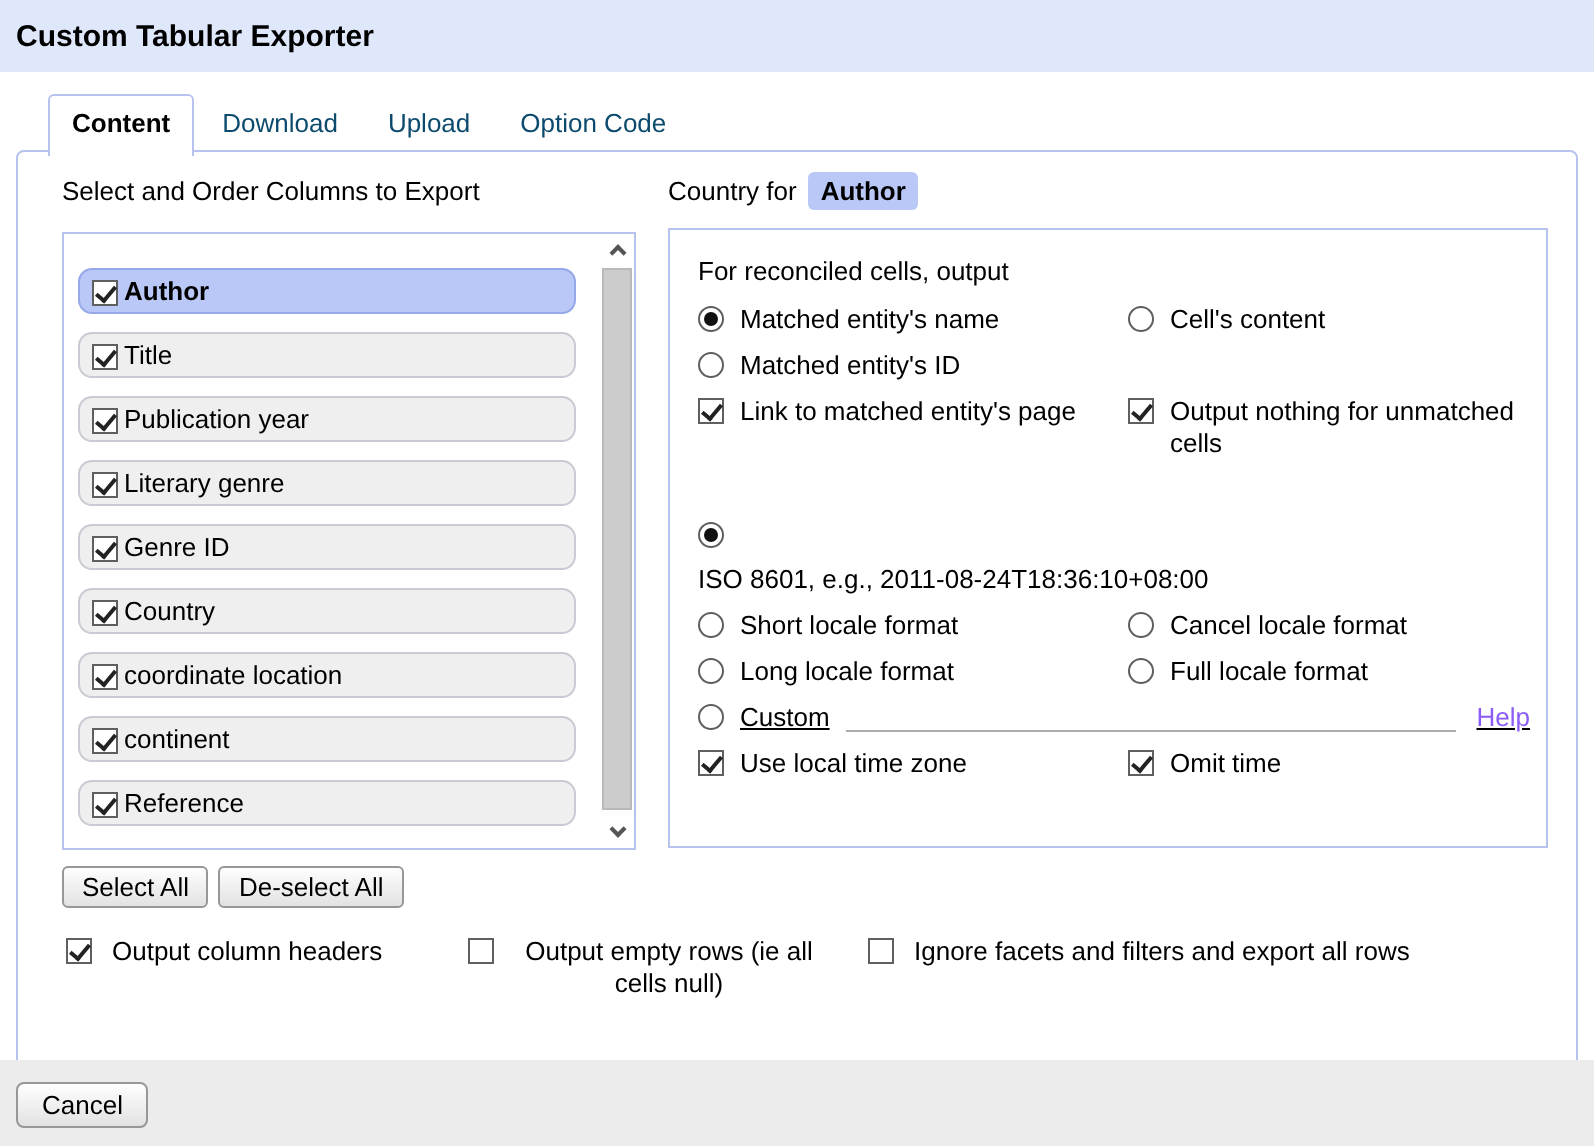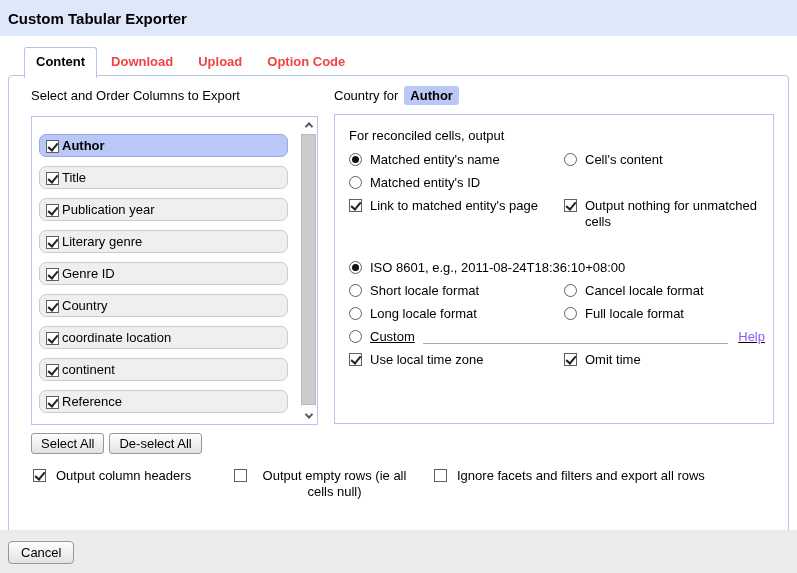--- a/index.html
+++ b/index.html
@@ -8,21 +8,21 @@
   .page { position:relative; width:797px; height:573px; overflow:hidden; background:#fff; }
 
   
   .titlebar { position:absolute; left:0; top:0; width:797px; height:36px;
               background:#dfe8fa; display:flex; align-items:center; padding-left:8px; }
   .titlebar h1 { font-size:15px; font-weight:bold; color:#000; }
 
   
   .tabbar { position:absolute; left:8px; top:47px; z-index:2; display:flex;
             align-items:flex-end; padding-left:16px; }
-  .tab { padding:6px 11px 8px; color:#ef4444; cursor:pointer; white-space:nowrap; margin-right:3px;font-weight:bold; }
+  .tab { padding:6px 11px 8px; color:#0c4a6e; cursor:pointer; white-space:nowrap; margin-right:3px; }
   .tab.active { color:#000; font-weight:bold; background:#fff;
                 border:1px solid #b7c3ee; border-bottom:none;
                 border-radius:3px 3px 0 0; margin-bottom:-1px; padding-bottom:9px; }
 
   
   .panel { position:absolute; left:8px; top:75px; width:781px; height:520px;
            background:#fff; border:1px solid #b7c3ee; border-radius:4px; }
 
   .section-label { position:absolute; left:22px; top:12px; }
 
@@ -75,21 +75,21 @@
   .badge { margin-left:6px; padding:2px 6px; background:#b9c8f7; border-radius:3px; font-weight:bold; }
 
   .opts-box { position:absolute; left:325px; top:38px; width:440px; height:310px;
               border:1px solid #b7c3ee; background:#fff; padding:13px 8px 13px 14px; }
   .heading { margin-bottom:8px; line-height:16px; }
   .row { display:flex; margin-bottom:7px; }
   .row .c1 { width:215px; display:flex; gap:8px; align-items:flex-start; }
   .row .c2 { flex:1; display:flex; gap:8px; align-items:flex-start; }
   .row .lbl { line-height:16px; }
   .row.sect { margin-top:30px; }
-  .ctl-line { display:flex; gap:8px; align-items:flex-start; }
+  .ctl-line { display:flex; gap:8px; align-items:flex-start;flex-direction:column; }
   .custom-row { display:flex; align-items:flex-start; margin-bottom:7px;text-decoration:underline; }
   .custom-row .radio { margin-bottom:2px; }
   .custom-row .lbl { margin-left:8px; line-height:16px; }
   .custom-input { flex:1; margin:0 10px 0 8px; border:none; border-bottom:1px solid #ababab;
                   height:15px; font-family:"Liberation Sans", sans-serif; font-size:13px;
                   outline:none; background:transparent; }
   .help-link { color:#8b5cf6; cursor:pointer; line-height:16px; }
 
   
   .footer { position:absolute; left:0; top:530px; width:797px; height:43px; background:#ececec;padding-left:44px; }

